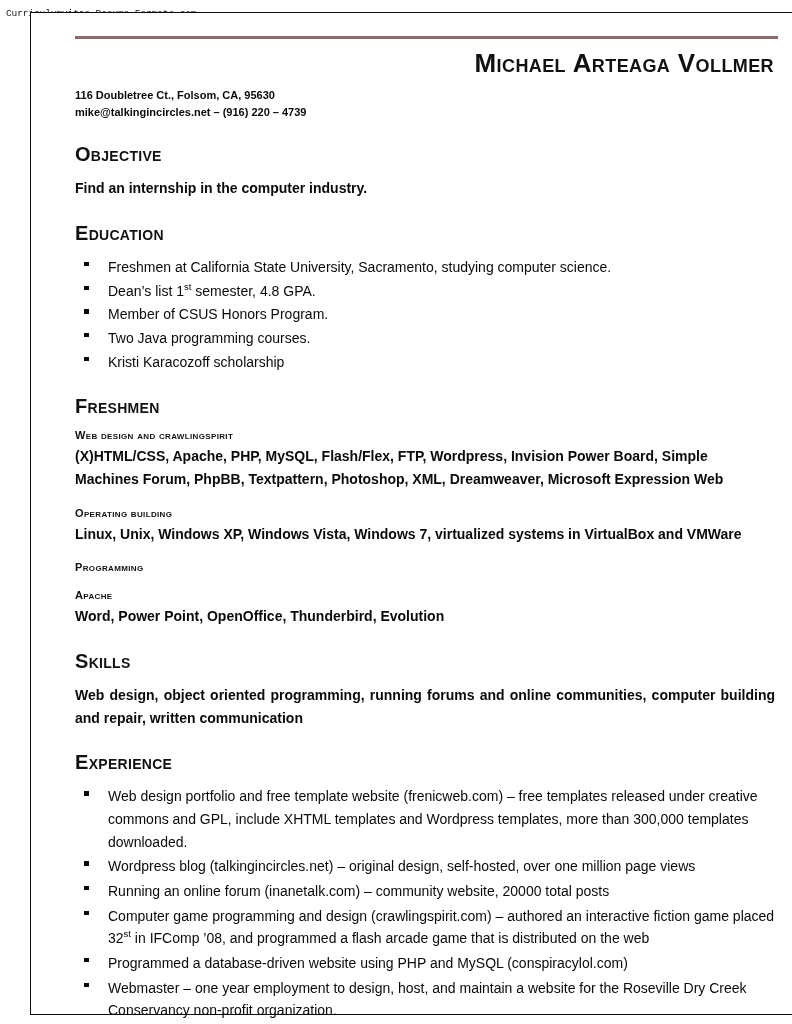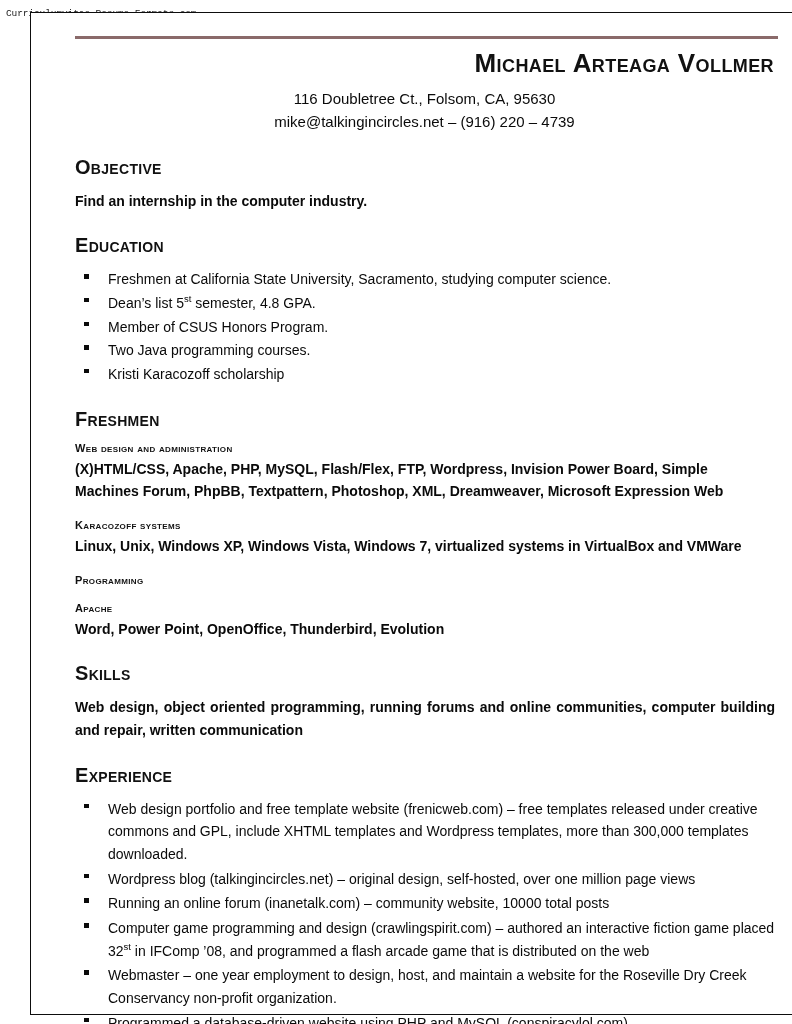--- a/index.html
+++ b/index.html
@@ -65,23 +65,23 @@
   }
   .name {
     font-size: 26px;
     font-weight: 700;
     font-variant: small-caps;
     letter-spacing: 0.4px;
     color: #111111;
     line-height: 1.1;
   }
   .contact {
-    text-align: center;
-    font-size: 15px;
-    font-weight: 400;
+    text-align: left;
+    font-size: 11px;
+    font-weight: 700;
     line-height: 1.55;
     margin-top: 10px;
     padding-right: 1px;
     color: #0a0a0a;
   }
 
   
   .section {
     margin-top: 22px;
   }
@@ -172,36 +172,36 @@
 
     <div class="section">
       <div class="section-title">Objective</div>
       <div class="body-text">Find an internship in the computer industry.</div>
     </div>
 
     <div class="section">
       <div class="section-title">Education</div>
       <ul class="bullets tight" id="education-list">
           <li><span class="sq"></span><span>Freshmen at California State University, Sacramento, studying computer science.</span></li>
-          <li><span class="sq"></span><span>Dean’s list 5</span><sup>st</sup><span> semester, 4.8 GPA.</span></li>
+          <li><span class="sq"></span><span>Dean’s list 1</span><sup>st</sup><span> semester, 4.8 GPA.</span></li>
           <li><span class="sq"></span><span>Member of CSUS Honors Program.</span></li>
           <li><span class="sq"></span><span>Two Java programming courses.</span></li>
           <li><span class="sq"></span><span>Kristi Karacozoff scholarship</span></li>
         </ul>
     </div>
 
     <div class="section">
       <div class="section-title">Freshmen</div>
       <div id="knowledge-groups">
           <div class="sub-block">
-            <div class="sub-title">Web design and administration</div>
+            <div class="sub-title">Web design and crawlingspirit</div>
             <div class="body-text">(X)HTML/CSS, Apache, PHP, MySQL, Flash/Flex, FTP, Wordpress, Invision Power Board, Simple Machines Forum, PhpBB, Textpattern, Photoshop, XML, Dreamweaver, Microsoft Expression Web</div>
           </div>
           <div class="sub-block">
-            <div class="sub-title">Karacozoff systems</div>
+            <div class="sub-title">Operating building</div>
             <div class="body-text">Linux, Unix, Windows XP, Windows Vista, Windows 7, virtualized systems in VirtualBox and VMWare</div>
           </div>
           <div class="sub-block">
             <div class="sub-title">Programming</div>
           </div>
           <div class="sub-block">
             <div class="sub-title">Apache</div>
             <div class="body-text">Word, Power Point, OpenOffice, Thunderbird, Evolution</div>
           </div>
         </div>
@@ -210,21 +210,21 @@
     <div class="section">
       <div class="section-title">Skills</div>
       <div class="body-text justify">Web design, object oriented programming, running forums and online communities, computer building and repair, written communication</div>
     </div>
 
     <div class="section">
       <div class="section-title">Experience</div>
       <ul class="bullets" id="experience-list">
           <li><span class="sq"></span><span>Web design portfolio and free template website (frenicweb.com) – free templates released under creative commons and GPL, include XHTML templates and Wordpress templates, more than 300,000 templates downloaded.</span></li>
           <li><span class="sq"></span><span>Wordpress blog (talkingincircles.net) – original design, self-hosted, over one million page views</span></li>
-          <li><span class="sq"></span><span>Running an online forum (inanetalk.com) – community website, 10000 total posts</span></li>
+          <li><span class="sq"></span><span>Running an online forum (inanetalk.com) – community website, 20000 total posts</span></li>
           <li><span class="sq"></span><span>Computer game programming and design (crawlingspirit.com) – authored an interactive fiction game placed 32</span><sup>st</sup><span> in IFComp ’08, and programmed a flash arcade game that is distributed on the web</span></li>
+          <li><span class="sq"></span><span>Programmed a database-driven website using PHP and MySQL (conspiracylol.com)</span></li>
           <li><span class="sq"></span><span>Webmaster – one year employment to design, host, and maintain a website for the Roseville Dry Creek Conservancy non-profit organization.</span></li>
-          <li><span class="sq"></span><span>Programmed a database-driven website using PHP and MySQL (conspiracylol.com)</span></li>
         </ul>
     </div>
 
   </div>
 </div>
 
 </body></html>

